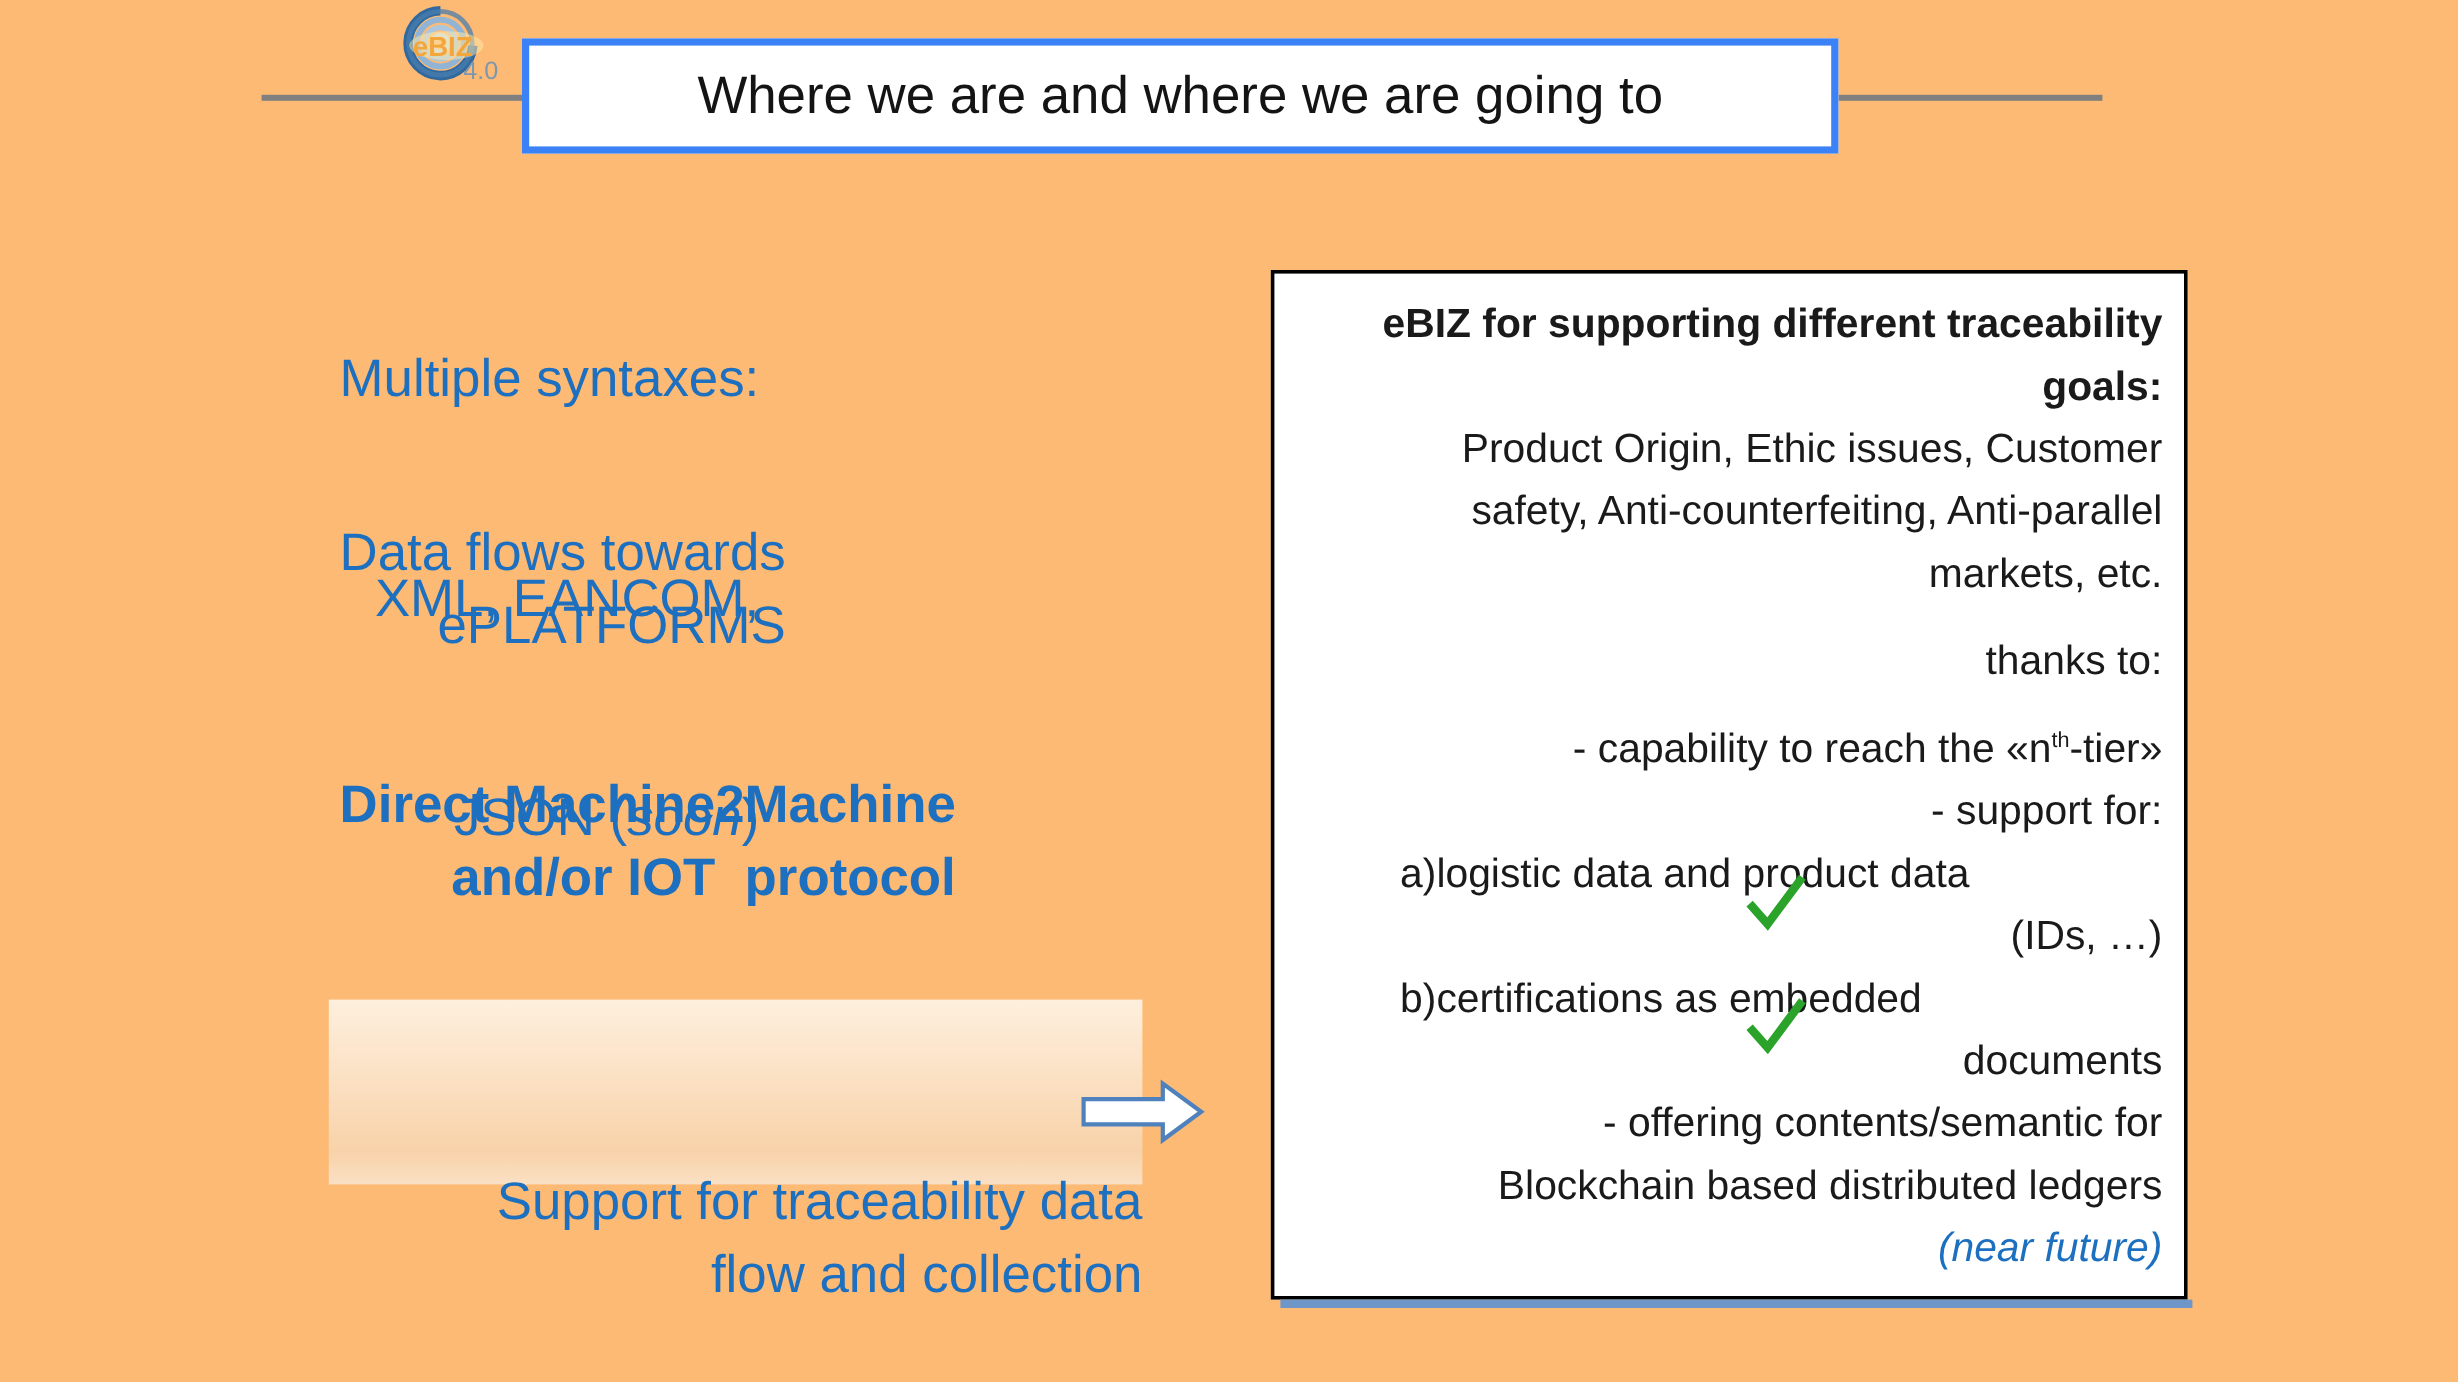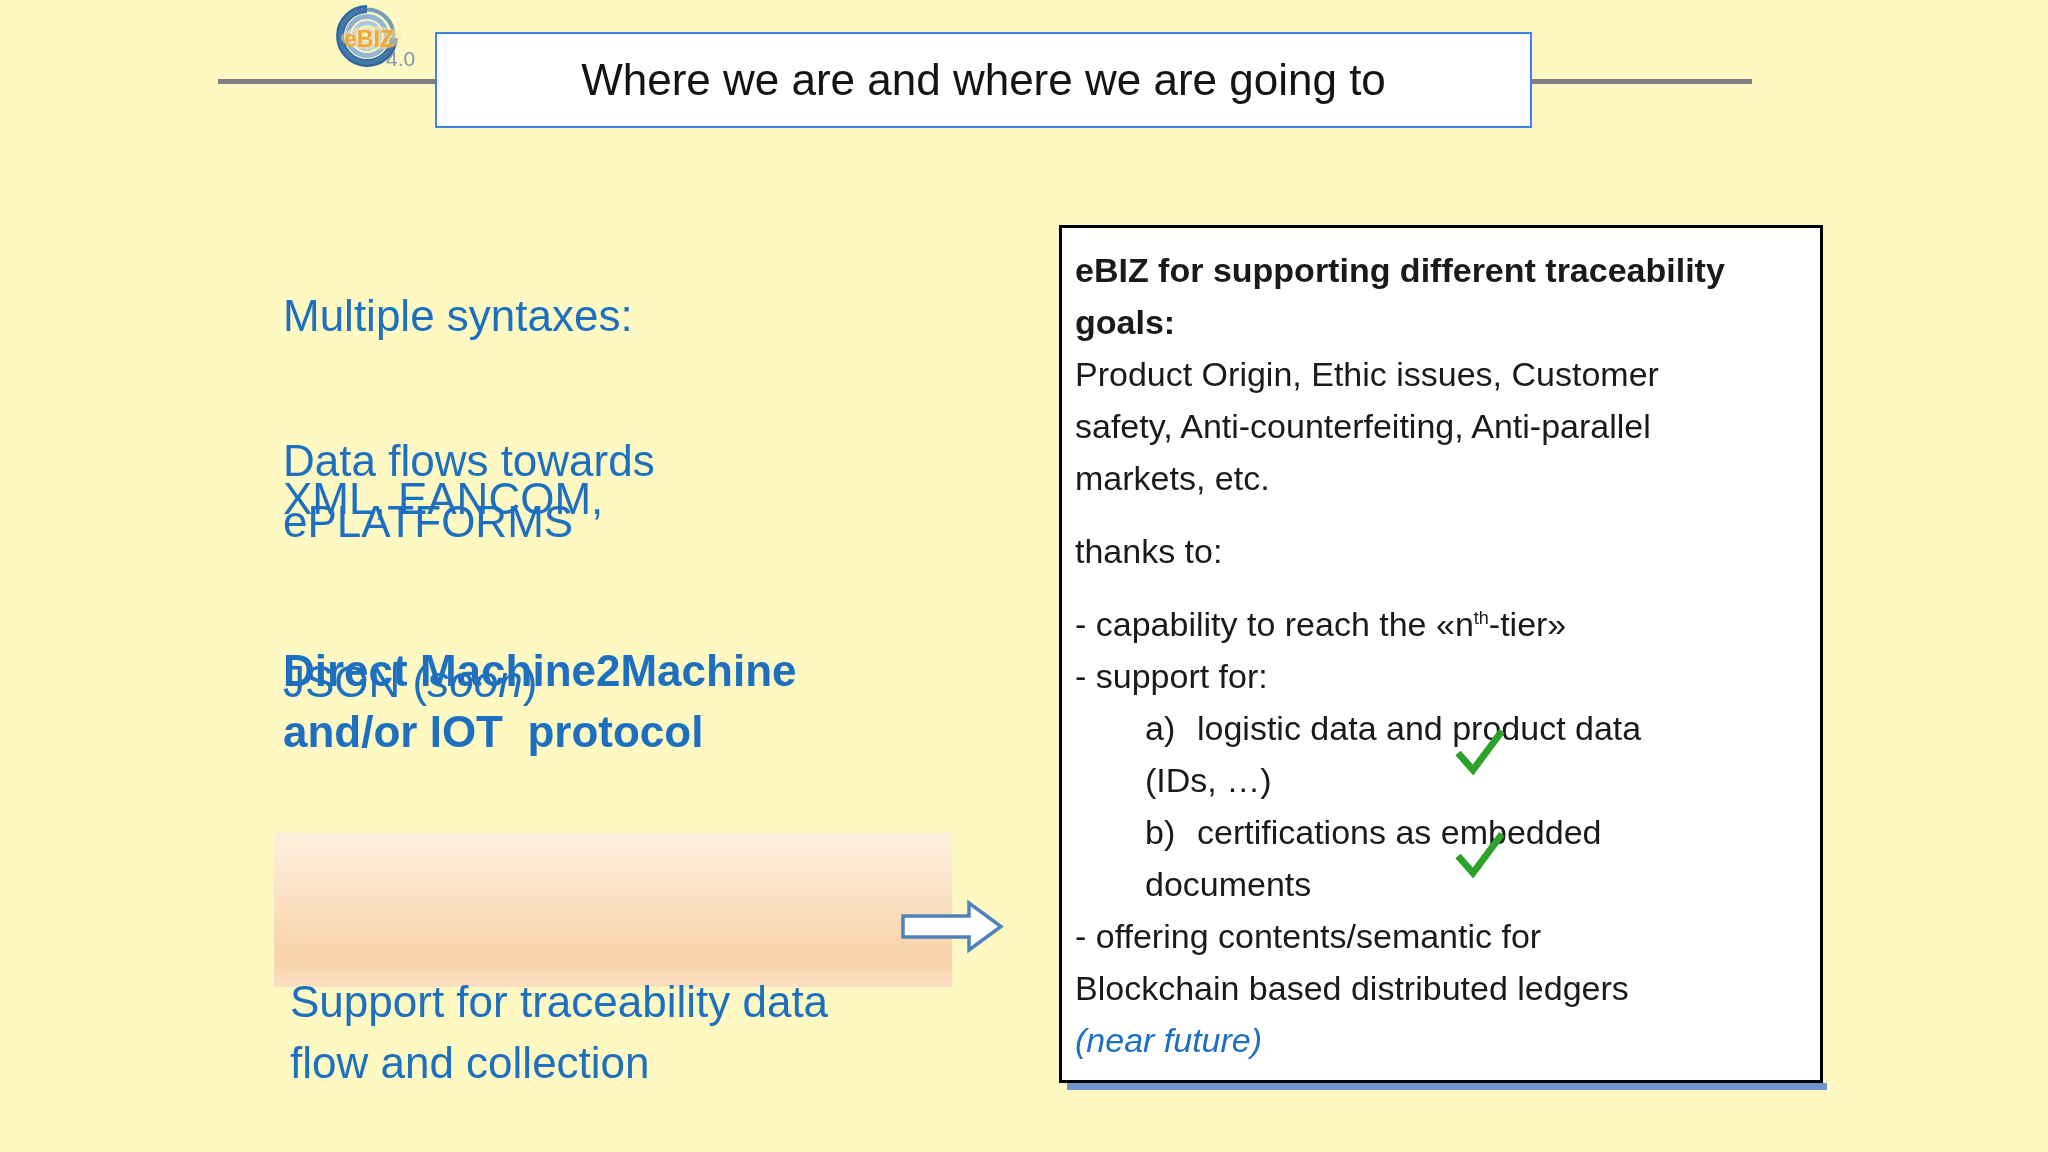--- a/index.html
+++ b/index.html
@@ -1,29 +1,30 @@
 <!DOCTYPE html>
 <html><head>
 <meta charset="utf-8">
 <style>
   * { margin:0; padding:0; box-sizing:border-box; }
   html,body { background:#ffffff; }
   #slide {
     position:relative; width:2048px; height:1152px;
-    background:#fef9c3; overflow:hidden;
+    background:#fdba74; overflow:hidden;
     font-family:"Liberation Sans", sans-serif;
     color:#1a1a1a;
+    text-align:right;
   }
   
   .hline { position:absolute; height:5px; background:#7f7f7f; }
   #line-left  { left:218px; top:79px; width:217px; }
   #line-right { left:1532px; top:79px; width:220px; }
   #title-box {
     position:absolute; left:435px; top:32px; width:1097px; height:96px;
-    background:#ffffff; border:2px solid #3b82f6;
+    background:#ffffff; border:6px solid #3b82f6;
     display:flex; align-items:center; justify-content:center;
     font-size:44px; color:#141414;
   }
   #logo { position:absolute; left:300px; top:2px; }
   
   .left-block {
     position:absolute; left:283px;
     color:#1d6fbf; font-size:44px; line-height:61px; white-space:pre-wrap;
   }
   #left-item-1 { top:163px; }

